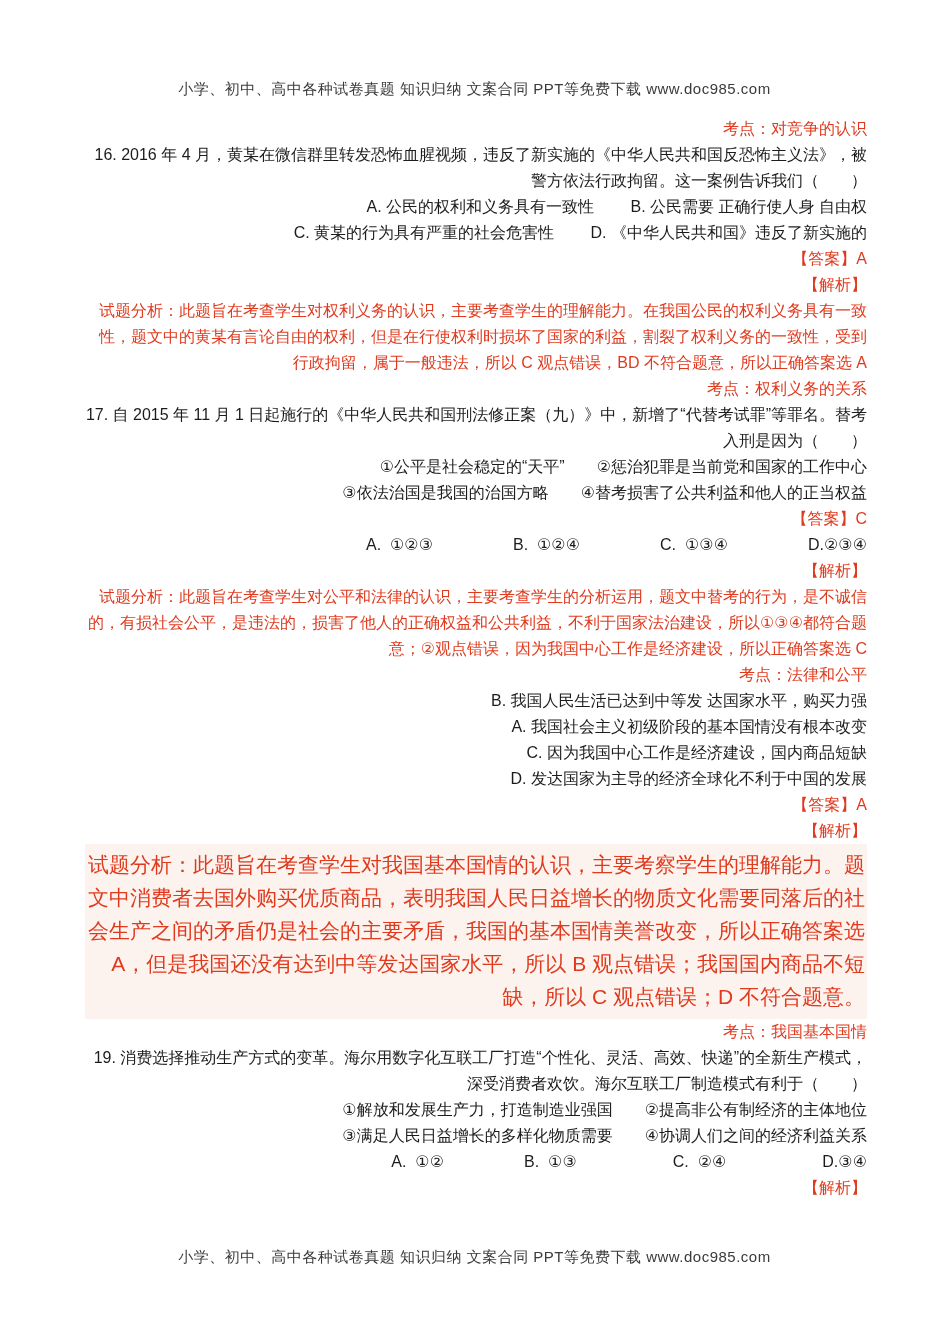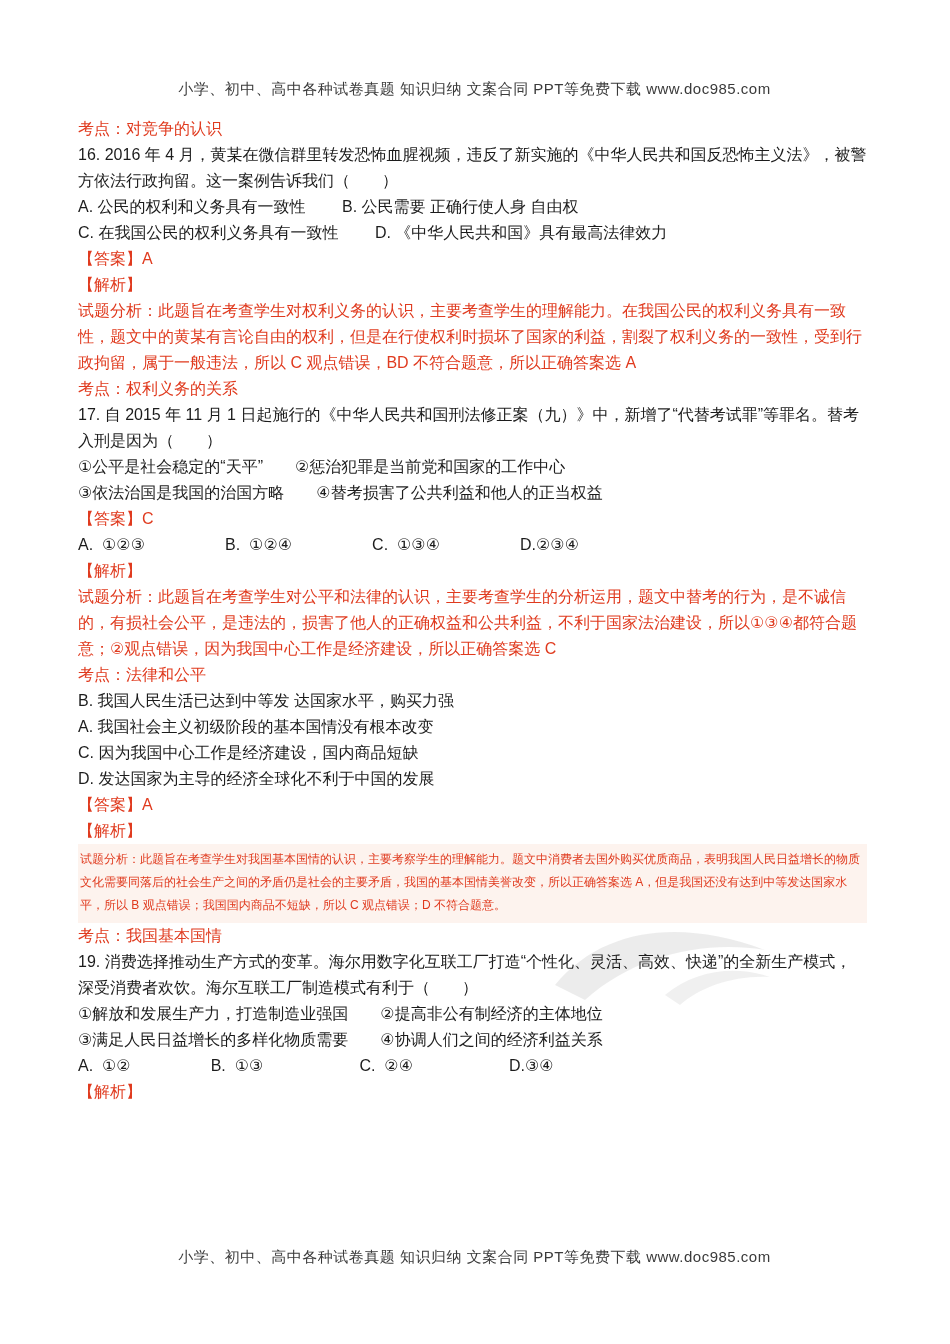--- a/index.html
+++ b/index.html
@@ -23,40 +23,41 @@
     text-align:center;
     font-size:15px;
     color:var(--gray);
     letter-spacing:0.5px;
   }
   .site-banner.top{top:80px;}
   .site-banner.bottom{top:1248px;}
   .doc-body{
     position:absolute;
     top:116px;
-    left:78px;
+    left:85px;
     right:83px;
+    text-align:right;
   }
   .line{
     margin:0;
     font-size:16px;
     line-height:26px;
     color:var(--black);
     white-space:pre-wrap;
     word-break:break-all;
   }
   .line.kaodian,
   .line.answer,
   .line.analysis{
     color:var(--red);
   }
   .line.analysis-highlight{
     color:var(--red);
-    font-size:12px;
-    line-height:23px;
+    font-size:21px;
+    line-height:33px;
     background:#fdf3ee;
     padding:4px 2px 6px 2px;
     position:relative;
     z-index:1;
   }
   .watermark{
     position:absolute;
     left:545px;
     top:915px;
     width:230px;
@@ -75,21 +76,21 @@
 
   <svg class="watermark" viewBox="0 0 230 95" xmlns="http://www.w3.org/2000/svg">
     <path d="M10,70 C60,10 140,5 220,35 C160,25 90,40 40,85 Z" fill="#9a9a9a"></path>
     <path d="M120,80 C150,55 190,50 225,62 C190,60 155,72 135,90 Z" fill="#b0b0b0"></path>
   </svg>
 
   <div class="doc-body">
       <p class="line kaodian">考点：对竞争的认识</p>
       <p class="line question">16. 2016 年 4 月，黄某在微信群里转发恐怖血腥视频，违反了新实施的《中华人民共和国反恐怖主义法》，被警方依法行政拘留。这一案例告诉我们（　　）</p>
       <p class="line options">A. 公民的权利和义务具有一致性　　 B. 公民需要 正确行使人身 自由权</p>
-      <p class="line options">C. 在我国公民的权利义务具有一致性　　 D. 《中华人民共和国》具有最高法律效力</p>
+      <p class="line options">C. 黄某的行为具有严重的社会危害性　　 D. 《中华人民共和国》违反了新实施的</p>
       <p class="line answer">【答案】A</p>
       <p class="line answer">【解析】</p>
       <p class="line analysis">试题分析：此题旨在考查学生对权利义务的认识，主要考查学生的理解能力。在我国公民的权利义务具有一致性，题文中的黄某有言论自由的权利，但是在行使权利时损坏了国家的利益，割裂了权利义务的一致性，受到行政拘留，属于一般违法，所以 C 观点错误，BD 不符合题意，所以正确答案选 A</p>
       <p class="line kaodian">考点：权利义务的关系</p>
       <p class="line question">17. 自 2015 年 11 月 1 日起施行的《中华人民共和国刑法修正案（九）》中，新增了“代替考试罪”等罪名。替考入刑是因为（　　）</p>
       <p class="line options">①公平是社会稳定的“天平”　　②惩治犯罪是当前党和国家的工作中心</p>
       <p class="line options">③依法治国是我国的治国方略　　④替考损害了公共利益和他人的正当权益</p>
       <p class="line answer">【答案】C</p>
       <p class="line options">A.  ①②③　　　　　B.  ①②④　　　　　C.  ①③④　　　　　D.②③④</p>
       <p class="line answer">【解析】</p>

